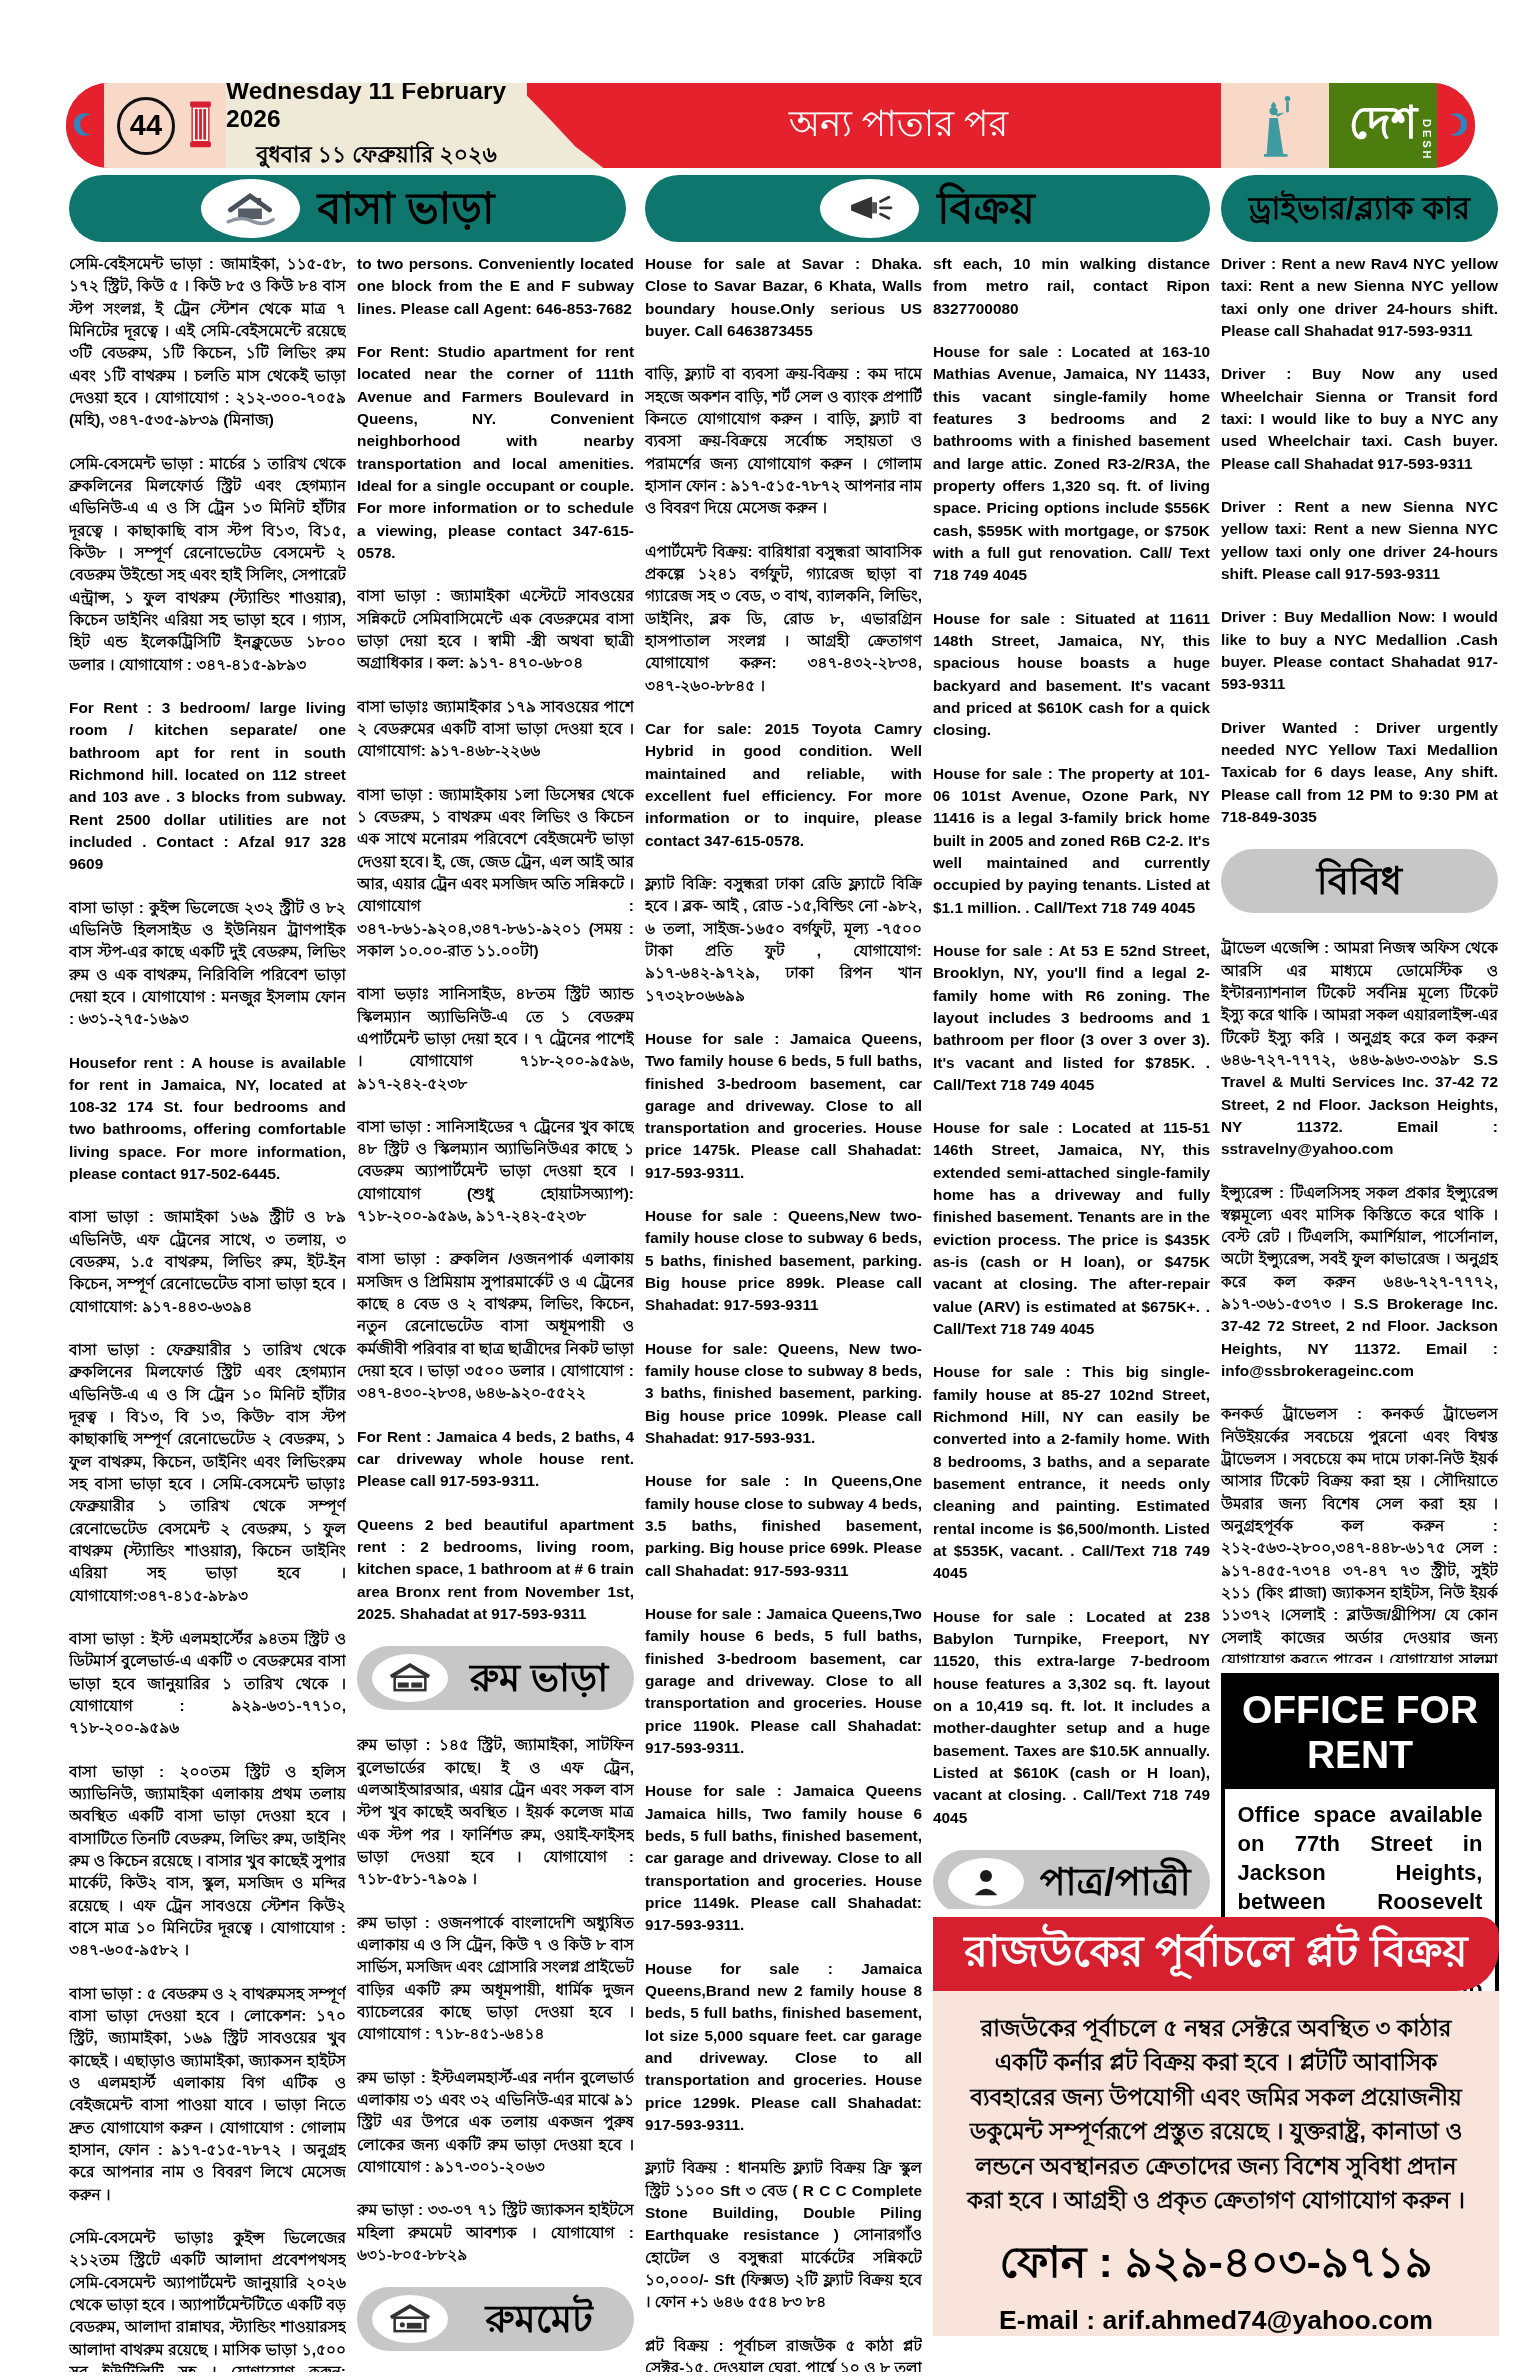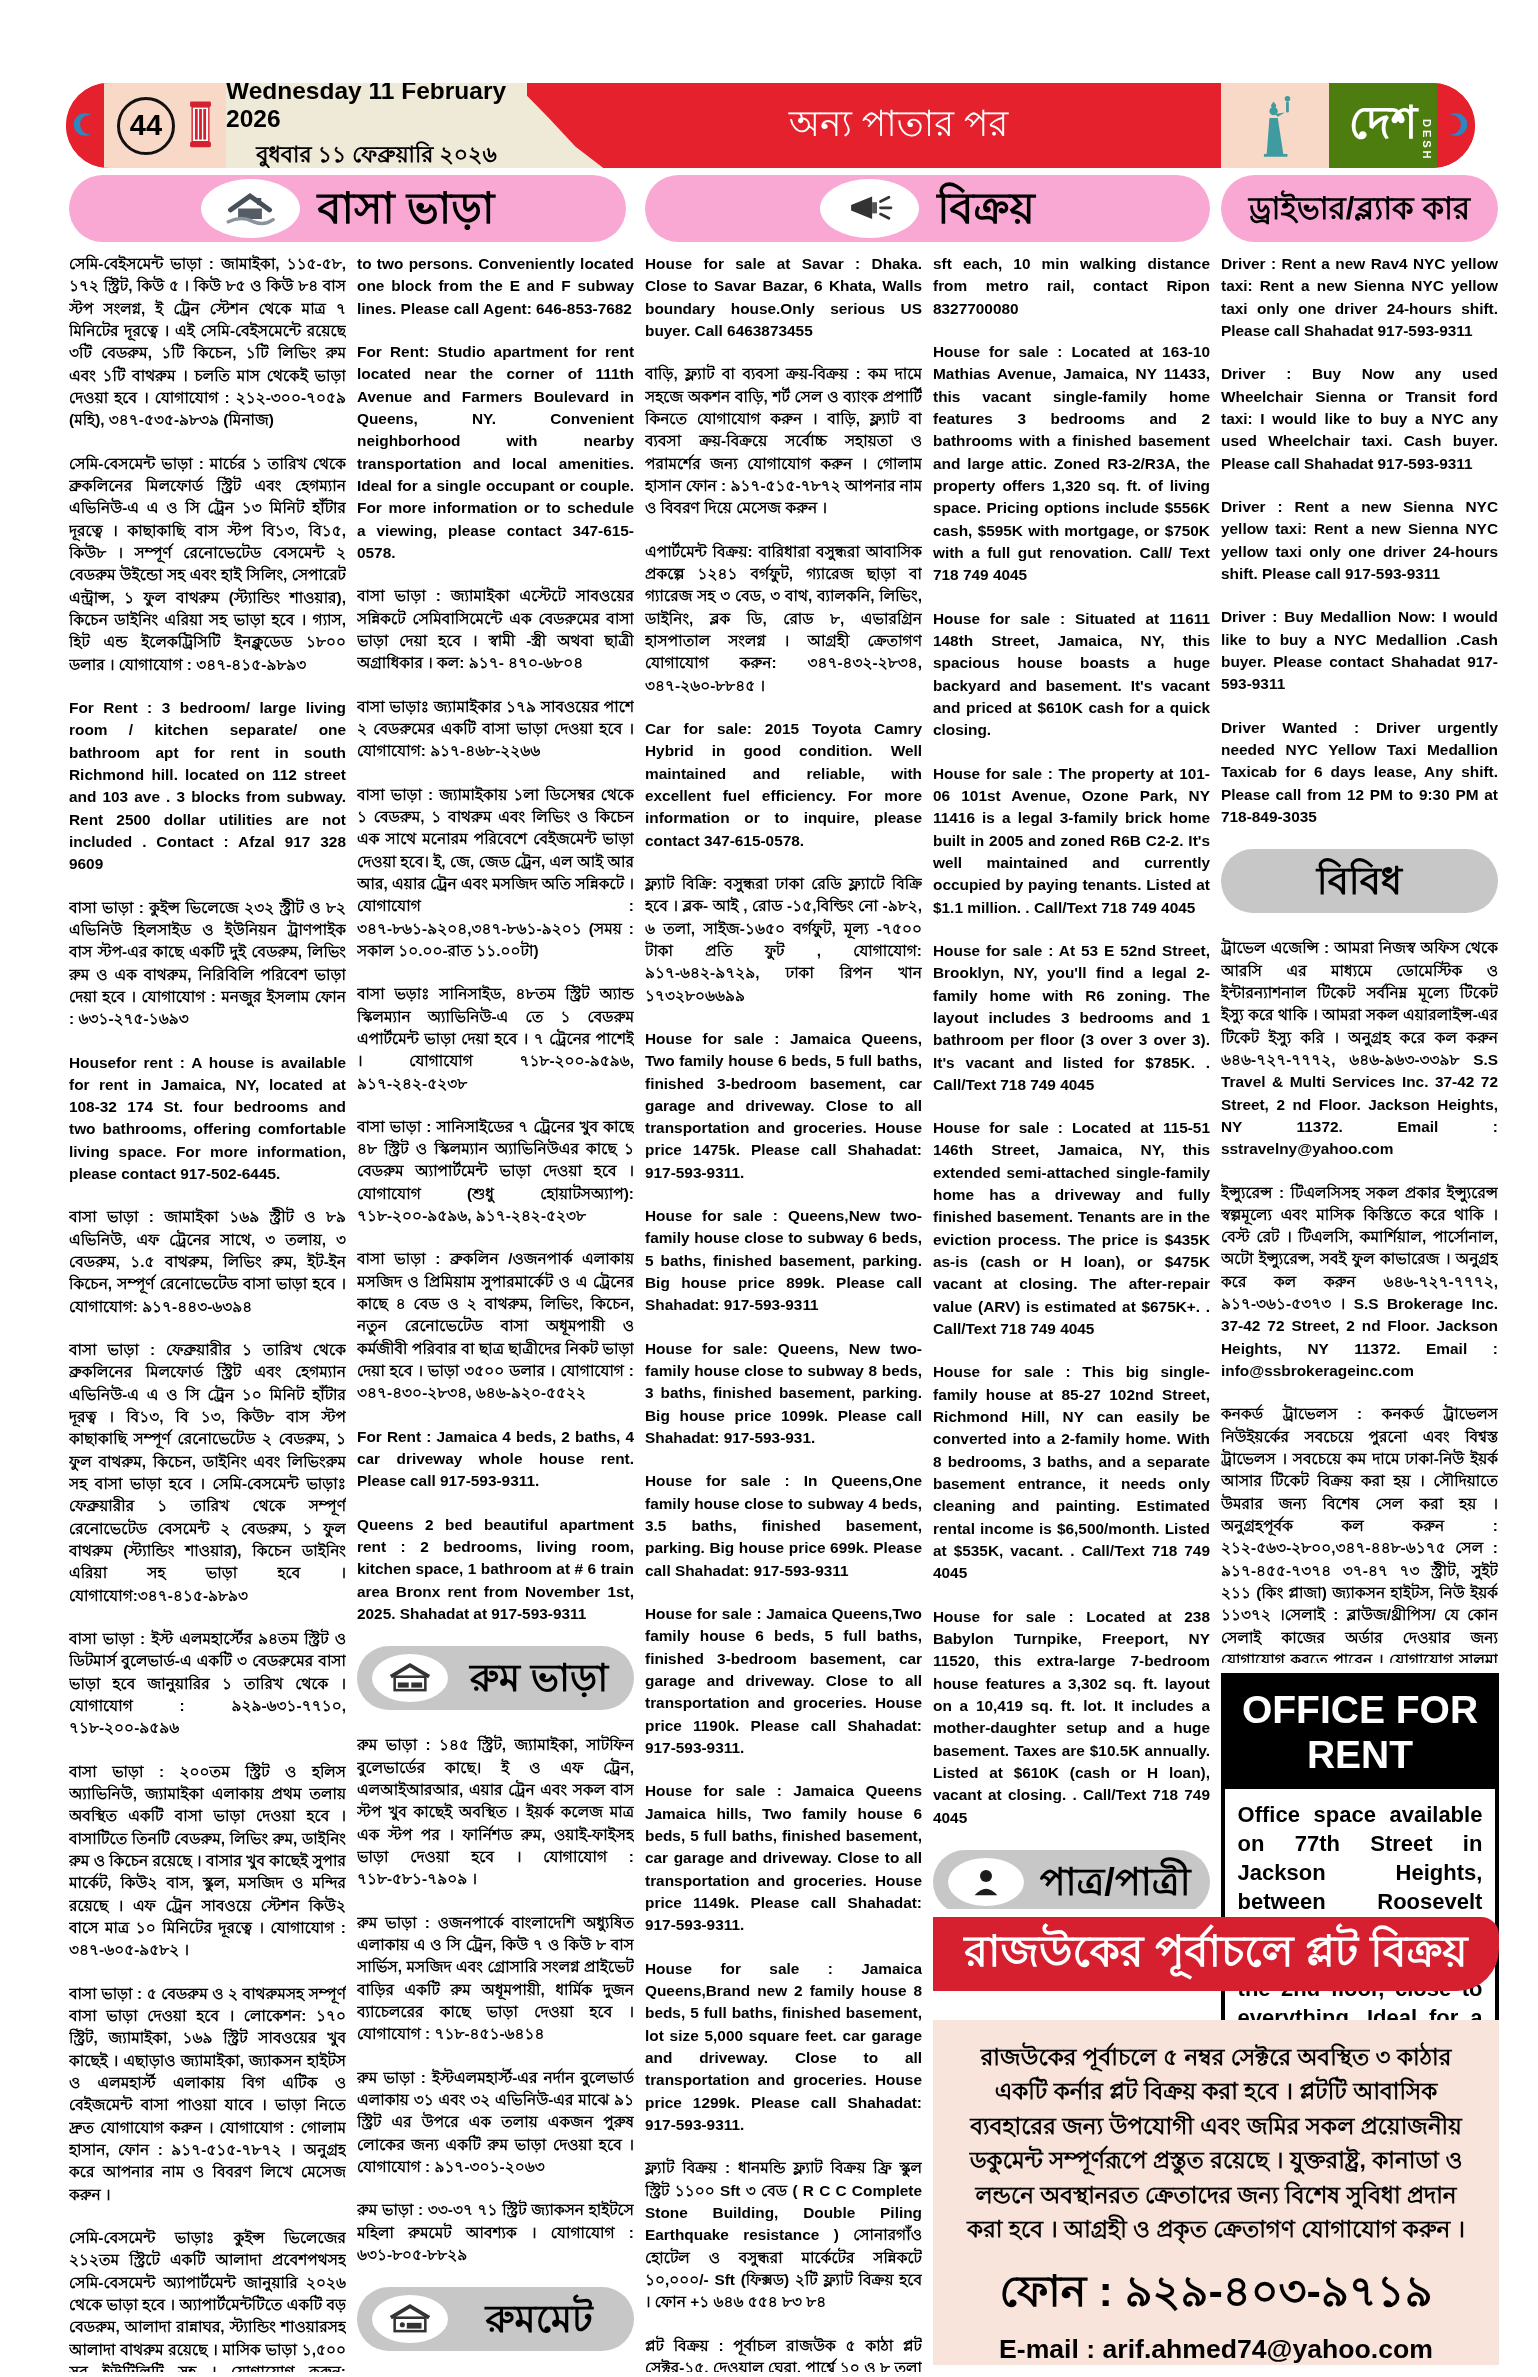--- a/index.html
+++ b/index.html
@@ -33,21 +33,21 @@
   .continued{position:absolute;inset:0;display:flex;align-items:center;justify-content:center;
     padding-left:49px;color:#fff;font-size:36px;font-weight:normal;}
   .logo-box{flex:0 0 108px;background:#4d7c0f;position:relative;display:flex;
     align-items:center;justify-content:center;}
   .logo-bn{color:#fff;font-size:45px;font-weight:bold;}
   .logo-en{position:absolute;right:4.2px;bottom:7px;color:#fff;font-size:11.2px;
     letter-spacing:2.8px;writing-mode:vertical-rl;font-weight:bold;}
 
   
   .top-bar{
-    position:absolute;top:175px;height:67px;background:#f9a8d4;border-radius:34px;
+    position:absolute;top:175px;height:67px;background:#0f766e;border-radius:34px;
     display:flex;align-items:center;justify-content:center;gap:18px;
   }
   .top-bar .bar-title{font-size:43px;font-weight:bold;line-height:1;}
   .top-bar.narrow .bar-title{font-size:31px;}
   .icon-oval{
     width:99px;height:59px;background:#fff;border-radius:50%;
     display:flex;align-items:center;justify-content:center;flex:0 0 auto;
   }
 
   
@@ -76,21 +76,21 @@
   .office-body{padding:11.2px 12.6px;font-size:22px;font-weight:bold;line-height:1.32;text-align:justify;}
 
   
   .plot-ad{position:absolute;left:933px;top:1917px;width:566px;height:420px;}
   .plot-banner{
     height:74px;background:#d6202f;color:#fff;display:flex;align-items:center;justify-content:center;
     font-size:43px;font-weight:bold;border-radius:0 18px 42px 0;
   }
   .plot-body{
     background:#f8e4da;height:345px;box-sizing:border-box;
-    padding:19.6px 24px 7px 24px;text-align:center;margin-top:29px;
+    padding:19.6px 24px 7px 24px;text-align:center;
   }
   .plot-text{font-size:23px;font-weight:bold;line-height:1.5;}
   .plot-phone{font-size:43px;font-weight:bold;margin-top:12.6px;}
   .plot-email{font-size:26.6px;font-weight:bold;margin-top:4.2px;}
 </style>
 </head>
 <body>
 
 <div class="page">
 

